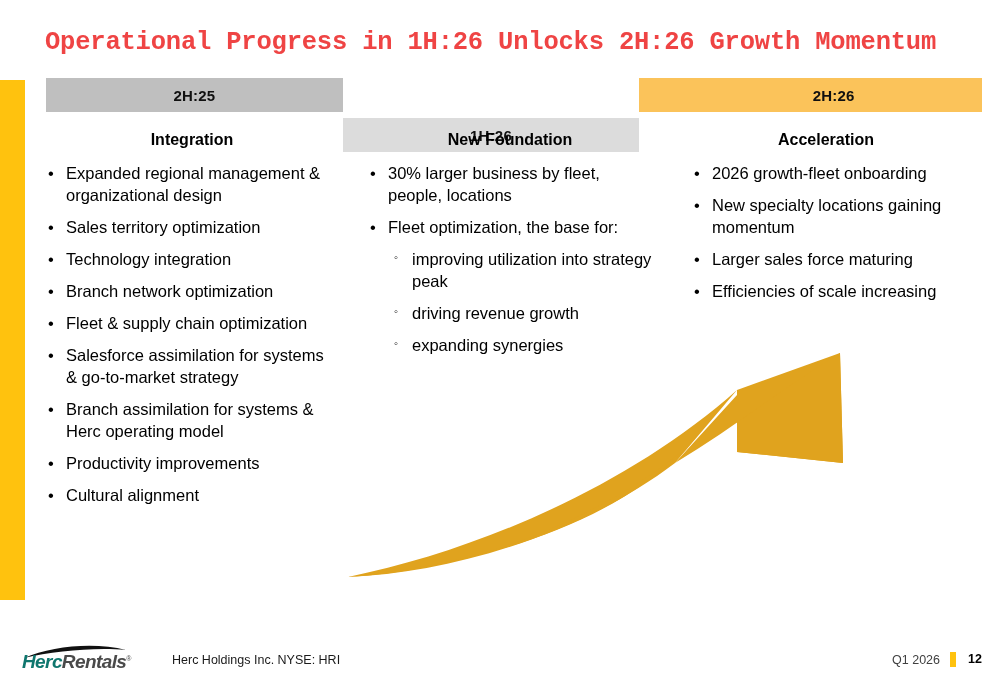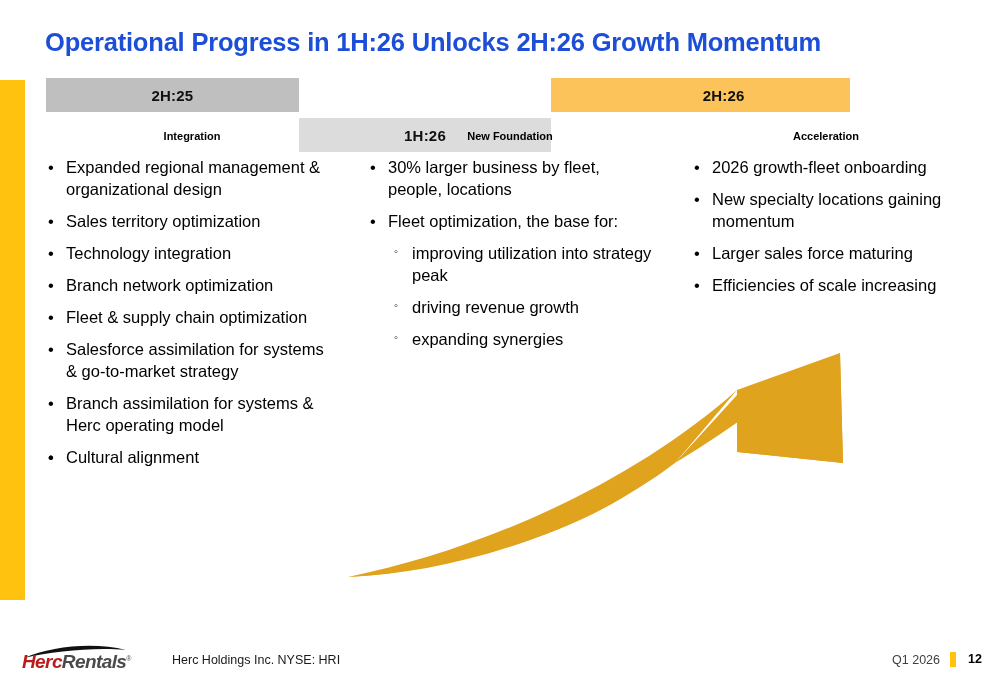--- a/index.html
+++ b/index.html
@@ -32,32 +32,33 @@
   }
 
   
   .slide-title {
     position: absolute;
     left: 45px;
     top: 28px;
     width: 920px;
     font-size: 25.5px;
     font-weight: bold;
-    color: #1d4ed8;
+    color: #ef4444;
     letter-spacing: -0.2px;
     line-height: 1.15;
     white-space: nowrap;
+    font-family: Liberation Mono, monospace;
   }
 
   
   .phase-bar {
     position: absolute;
     left: 46px;
     top: 78px;
-    width: 804px;
+    width: 936px;
     height: 34px;
     display: flex;
   }
   .phase-seg {
     height: 100%;
     display: flex;
     align-items: center;
     justify-content: center;
     font-size: 15px;
     font-weight: bold;
@@ -79,21 +80,21 @@
   .column {
     width: 310px;
     box-sizing: border-box;
   }
   .column.col-0 { padding-right: 18px; }
   .column.col-1 { padding-left: 12px; padding-right: 14px; }
   .column.col-2 { padding-left: 26px; padding-right: 6px; }
 
   .col-heading {
     text-align: center;
-    font-size: 11px;
+    font-size: 16px;
     font-weight: bold;
     color: #000000;
     margin: 0 0 14px 0;
     line-height: 1.2;
   }
   .column.col-2 .col-heading { margin-left: -10px; }
 
   .bullets {
     list-style: none;
     margin: 0;
@@ -151,21 +152,21 @@
   }
   .logo-text {
     position: absolute;
     left: 0;
     top: 7px;
     font-size: 19px;
     font-style: italic;
     letter-spacing: -0.6px;
     white-space: nowrap;
   }
-  .logo-herc { font-weight: bold; color: #b91c1c; }
+  .logo-herc { font-weight: bold; color: #0f766e; }
   .logo-rentals { font-weight: bold; color: #4a4a4a; }
   .logo-reg {
     font-size: 7px;
     font-style: normal;
     vertical-align: super;
     color: #4a4a4a;
   }
   .footer-company {
     position: absolute;
     left: 172px;
@@ -218,21 +219,21 @@
       <div class="column col-0">
         <div class="col-heading">Integration</div>
         <ul class="bullets">
           <li class="bullet level-1"><span class="marker">•</span><span>Expanded regional management &amp; organizational design</span></li>
           <li class="bullet level-1"><span class="marker">•</span><span>Sales territory optimization</span></li>
           <li class="bullet level-1"><span class="marker">•</span><span>Technology integration</span></li>
           <li class="bullet level-1"><span class="marker">•</span><span>Branch network optimization</span></li>
           <li class="bullet level-1"><span class="marker">•</span><span>Fleet &amp; supply chain optimization</span></li>
           <li class="bullet level-1"><span class="marker">•</span><span>Salesforce assimilation for systems &amp; go-to-market strategy</span></li>
           <li class="bullet level-1"><span class="marker">•</span><span>Branch assimilation for systems &amp; Herc operating model</span></li>
-          <li class="bullet level-1"><span class="marker">•</span></li>
+          <li class="bullet level-1"><span class="marker">•</span><span>Productivity improvements</span></li>
           <li class="bullet level-1"><span class="marker">•</span><span>Cultural alignment</span></li>
         </ul>
       </div>
       <div class="column col-1">
         <div class="col-heading">New Foundation</div>
         <ul class="bullets">
           <li class="bullet level-1"><span class="marker">•</span><span>30% larger business by fleet, people, locations</span></li>
           <li class="bullet level-1"><span class="marker">•</span><span>Fleet optimization, the base for:</span></li>
           <li class="bullet level-2"><span class="marker">◦</span><span>improving utilization into strategy peak</span></li>
           <li class="bullet level-2"><span class="marker">◦</span><span>driving revenue growth</span></li>

